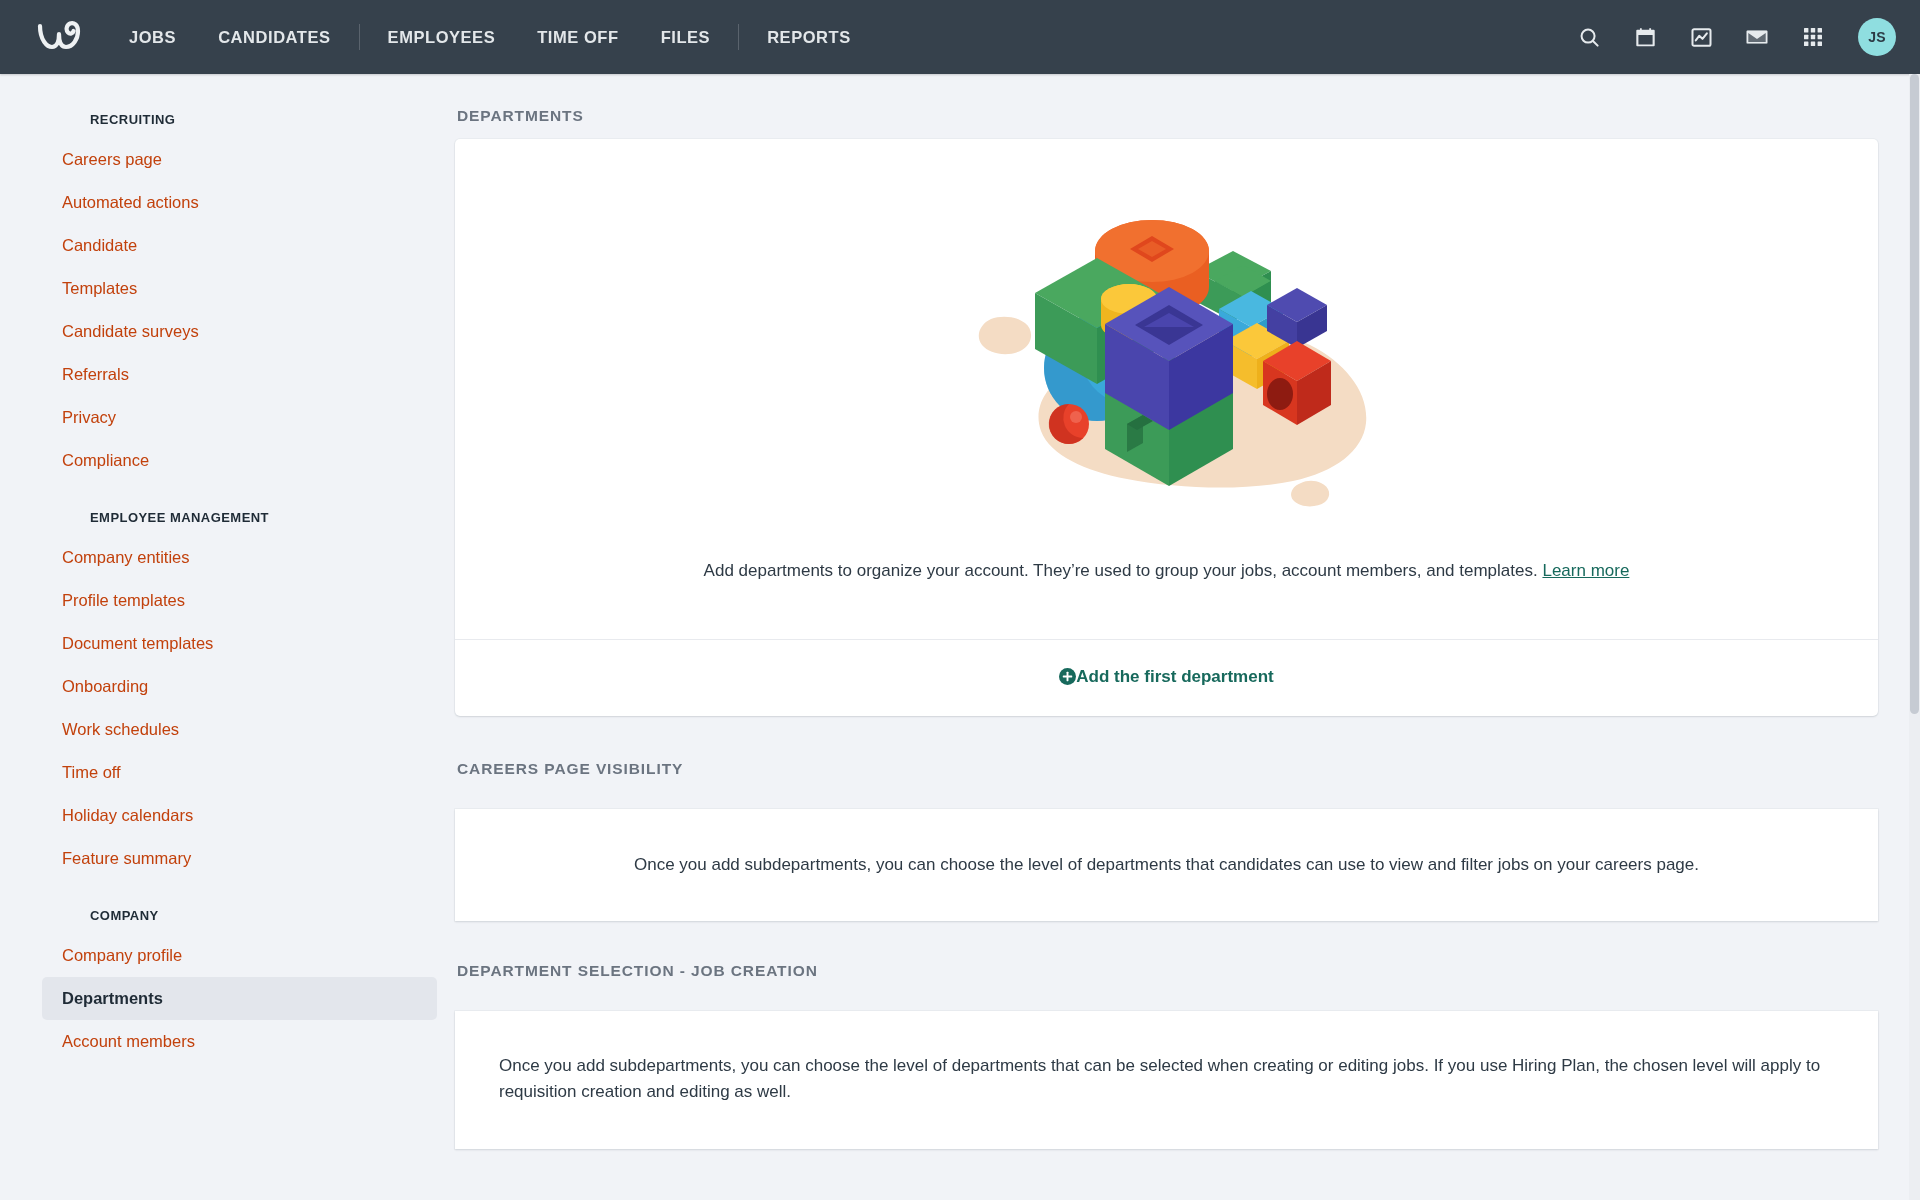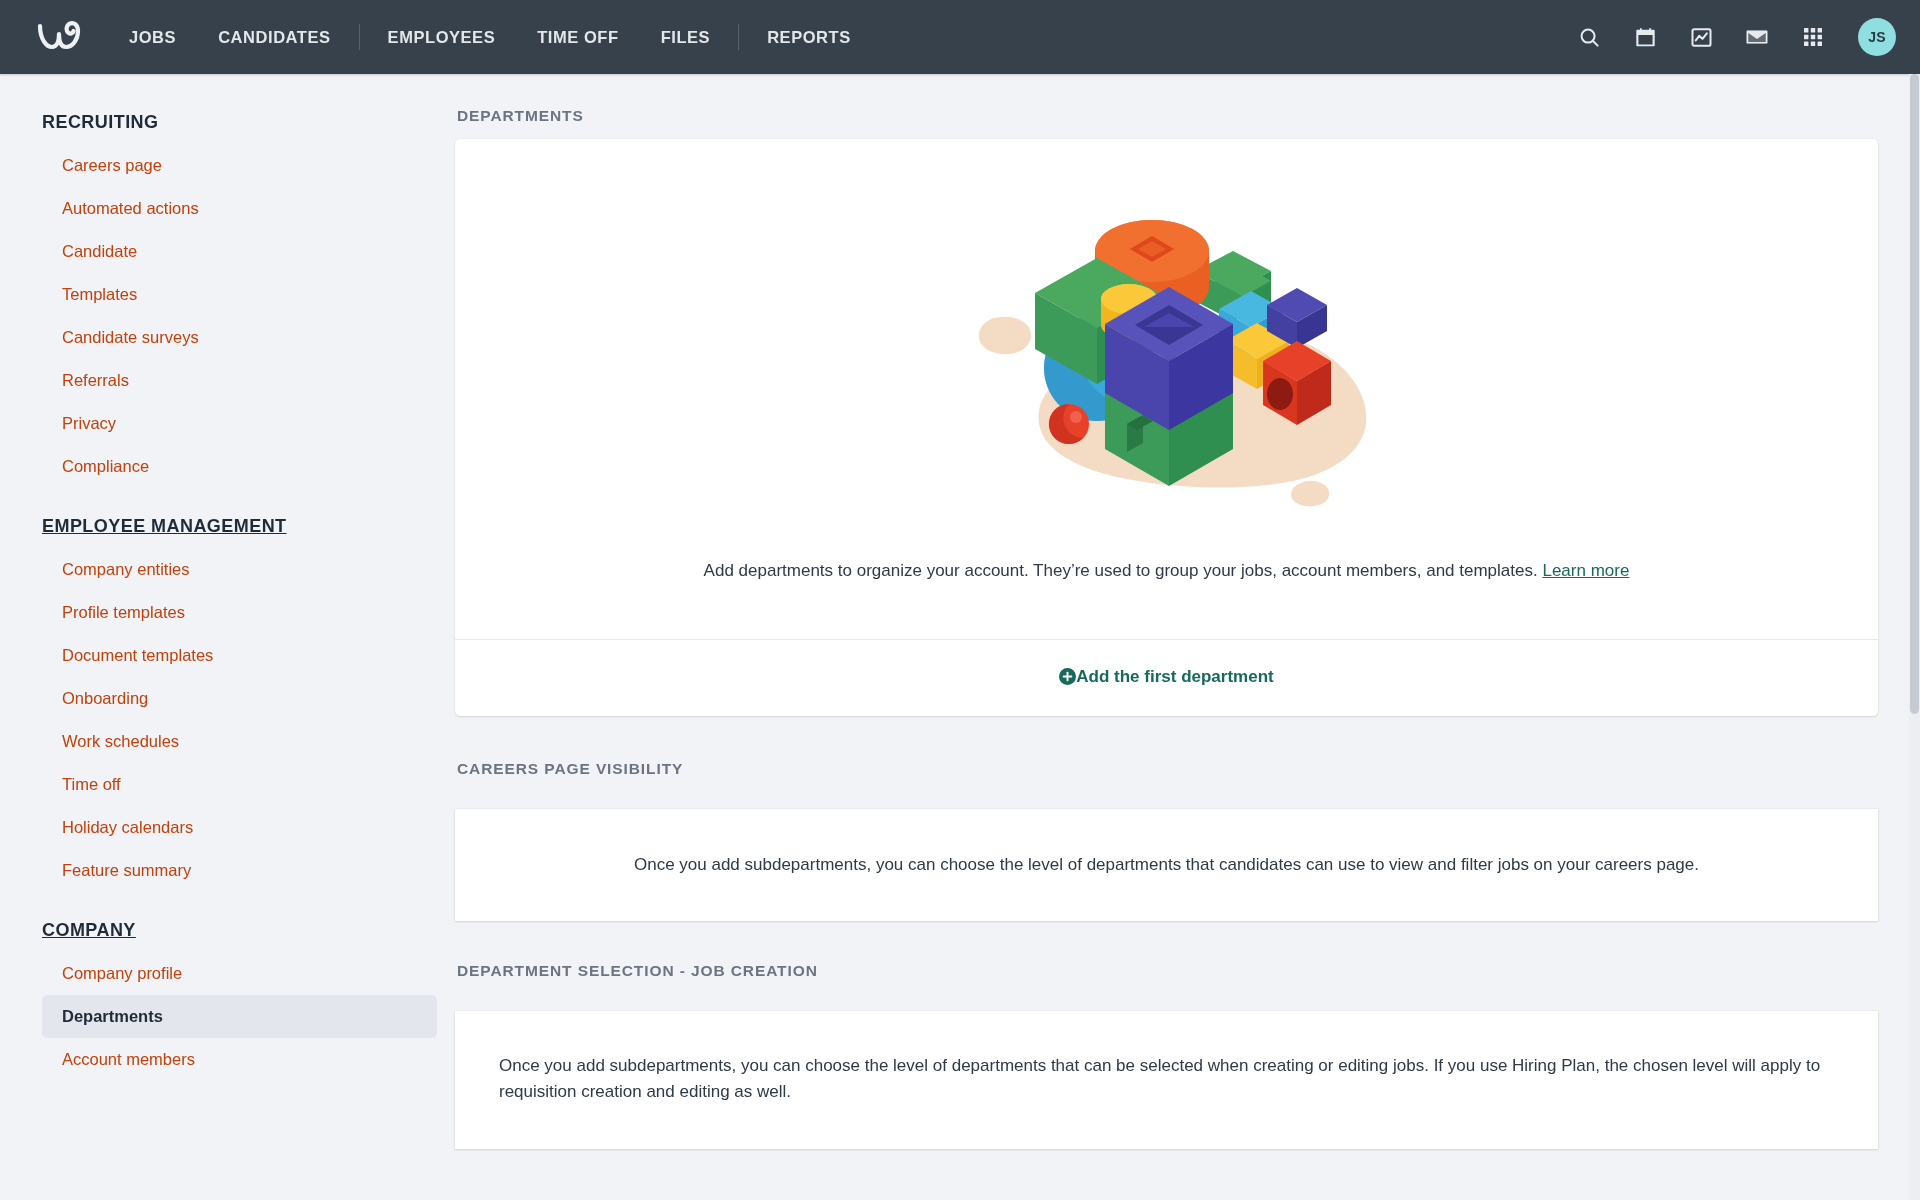--- a/index.html
+++ b/index.html
@@ -81,27 +81,28 @@
   }
 
   
   .sidebar {
     width: 455px;
     flex: none;
     padding: 0 18px 0 42px;
   }
   .side-group { margin-bottom: 6px; }
   .side-head {
-    font-size: 18px;
+    font-size: 13px;
     font-weight: 700;
     color: #1f2b36;
     letter-spacing: .45px;
     padding: 10px 0 11px 0;
-  }
-  .side-group + .side-group .side-head { padding-top: 22px; text-decoration: underline; }
+    margin-left: 48px;
+  }
+  .side-group + .side-group .side-head { padding-top: 22px; }
   .side-item {
     display: block;
     font-size: 16.5px;
     color: #c2410c;
     padding: 12px 0 12px 20px;
     border-radius: 5px;
     cursor: pointer;
     text-decoration: none;
     white-space: nowrap;
   }

